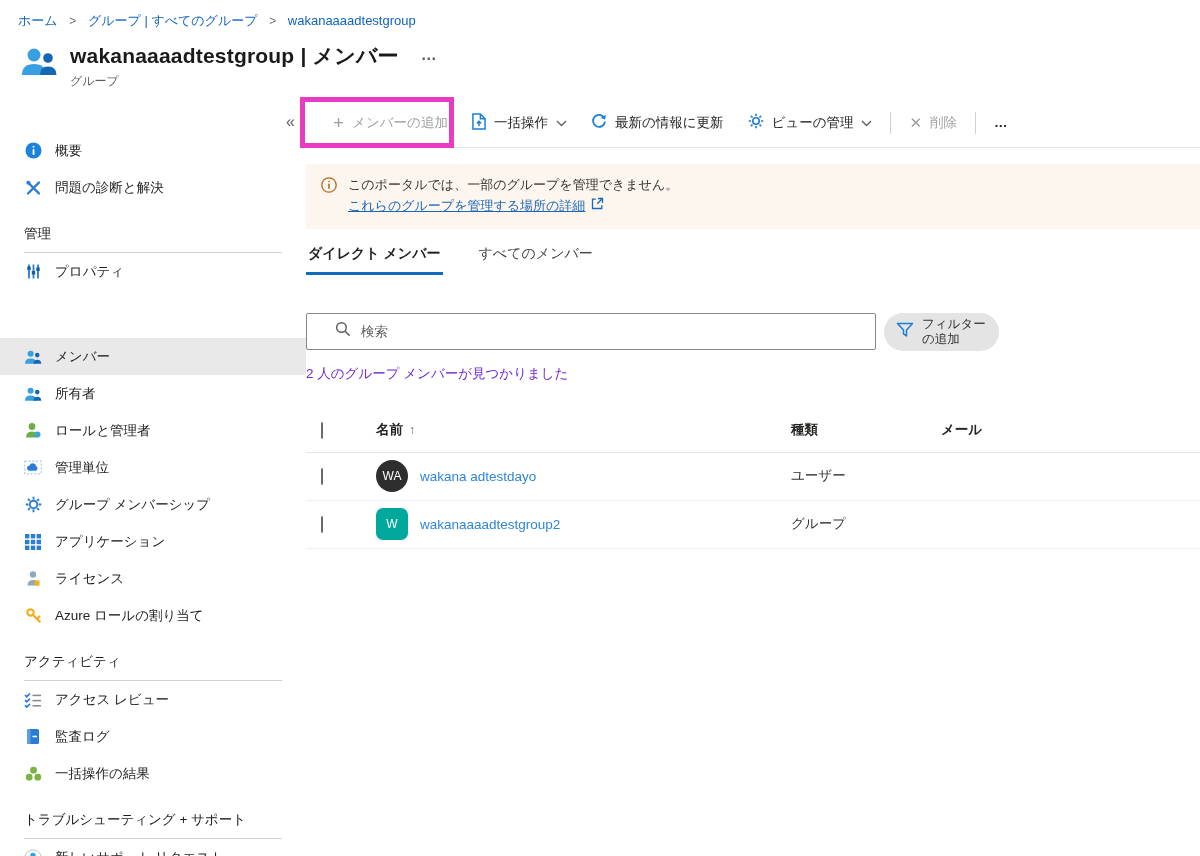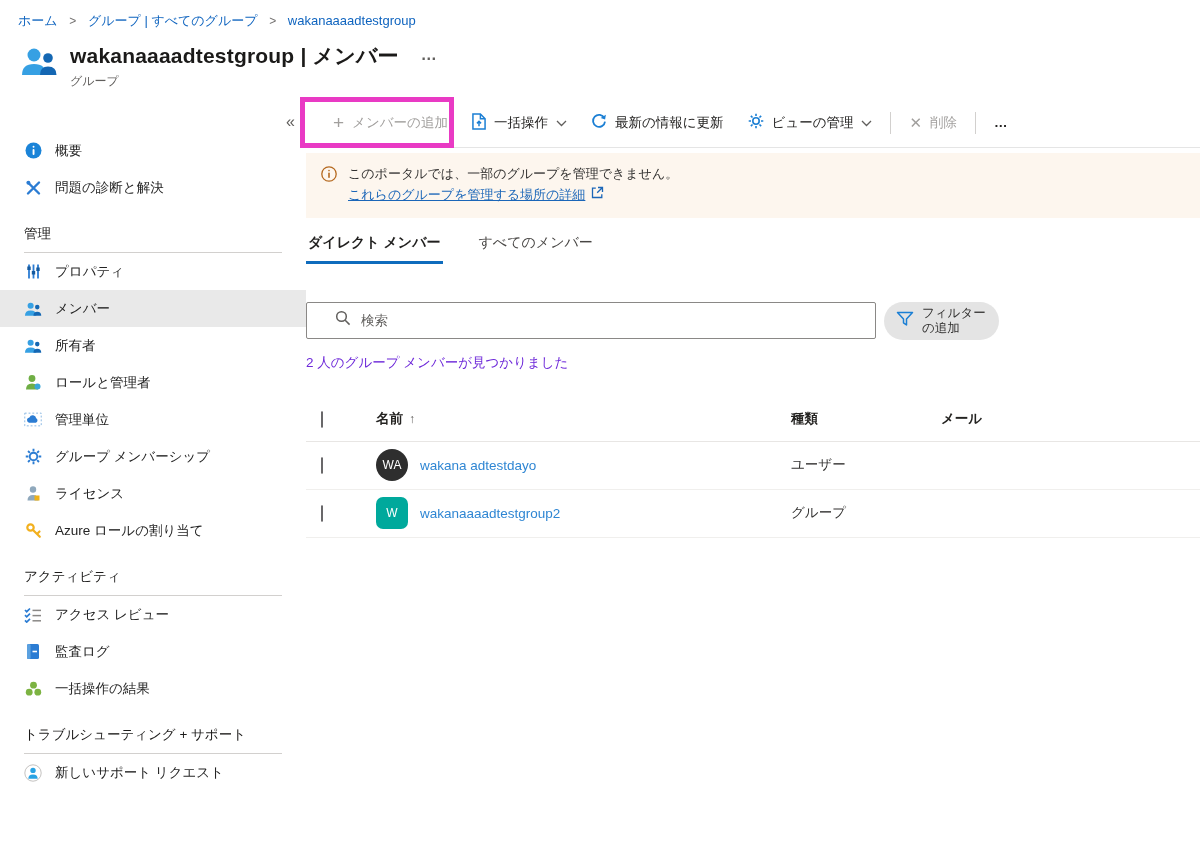--- a/index.html
+++ b/index.html
@@ -16,36 +16,36 @@
   .page-header { display:flex; align-items:flex-start; padding:12px 0 0 20px; height:68px; }
   .group-icon { width:38px; height:32px; margin-top:4px; flex:none; }
   .title-block { margin-left:12px; }
   .page-title { font-size:21px; font-weight:bold; color:#1b1a19; letter-spacing:.2px; }
   .page-subtitle { font-size:12px; color:#605e5c; margin-top:3px; }
   .header-more { margin-left:22px; margin-top:4px; color:#605e5c; font-weight:bold; letter-spacing:1px; cursor:pointer; }
   
   .main { display:flex; align-items:stretch; }
   .sidebar { width:306px; flex:none; padding-top:34px; }
   .nav-item { height:37px; display:flex; align-items:center; padding-left:24px; gap:13px; font-size:13.5px; color:#242424; cursor:pointer; }
-  .nav-item.selected { background:#e9e9e9; }
+  .nav-item.selected { background:#e9e9e9;margin-top:48px; }
   .nav-icon { width:18px; height:18px; flex:none; display:flex; align-items:center; justify-content:center; }
   .nav-section { margin:8px 24px 0; padding:11px 0 9px; border-bottom:1px solid #d2d0ce; font-size:13.5px; color:#1b1a19; }
   .content { flex:1; min-width:0; position:relative; }
   .collapse-btn { position:absolute; left:-20px; top:15px; color:#605e5c; font-size:16px; cursor:pointer; }
   
   .toolbar { display:flex; align-items:center; height:50px; padding-left:15px; border-bottom:1px solid #e5e5e5; position:relative; }
   .tb-item { display:flex; align-items:center; gap:8px; font-size:13.5px; color:#252423; padding:0 12px; height:100%; cursor:pointer; white-space:nowrap; }
   .tb-item.disabled { color:#a19f9d; }
   .tb-plus { font-size:19px; font-weight:300; color:#a19f9d; line-height:1; }
   .tb-x { font-size:15px; color:#a19f9d; line-height:1; }
   .tb-more { font-weight:bold; letter-spacing:1px; color:#252423; }
   .tb-divider { width:1px; height:22px; background:#d2d0ce; margin:0 6px; flex:none; }
   .highlight-box { position:absolute; left:-6px; top:-1px; width:154px; height:51px; border:5px solid #e93ac4; pointer-events:none; z-index:3; }
   
-  .banner { margin-top:5px; background:#fdf6ee; padding:11px 16px 12px 15px; display:flex; gap:11px; font-size:13px; color:#323130; line-height:1.6; }
+  .banner { margin-top:16px; background:#fdf6ee; padding:11px 16px 12px 15px; display:flex; gap:11px; font-size:13px; color:#323130; line-height:1.6; }
   .info-badge { flex:none; margin-top:2px; }
   .banner-link { color:#1b66b8; text-decoration:underline; display:inline-flex; gap:6px; align-items:center; cursor:pointer; }
   
   .tabs { display:flex; gap:34px; margin-top:16px; font-size:14px;text-align:center; }
   .tab { padding:0 2px 9px; cursor:pointer; }
   .tab.active { font-weight:bold; color:#201f1e; border-bottom:3px solid #0f6cbd; }
   .tab.inactive { color:#484644; }
   
   .search-row { display:flex; margin-top:38px; align-items:flex-start; }
   .search-box { width:570px; height:37px; border:1px solid #8a8886; border-radius:2px; display:flex; align-items:center; padding:0 28px; gap:10px; background:#fff; }
@@ -182,20 +182,38 @@
             <g stroke="#2b7cd3" stroke-width="2" fill="none">
               <circle cx="9" cy="9" r="4"></circle>
               <path d="M9 .8 v2.8 M9 14.4 v2.8 M.8 9 h2.8 M14.4 9 h2.8 M3.2 3.2 l2 2 M12.8 12.8 l2 2 M14.8 3.2 l-2 2 M5.2 12.8 l-2 2"></path>
             </g>
           </svg>
       </span>
       <span>グループ メンバーシップ</span>
     </div>
     <div class="nav-item">
       <span class="nav-icon">
+        <svg width="16" height="16" viewBox="0 0 16 16">
+            <g fill="#2b7cd3">
+              <rect x="0" y="0" width="4.4" height="4.4"></rect>
+              <rect x="5.8" y="0" width="4.4" height="4.4"></rect>
+              <rect x="11.6" y="0" width="4.4" height="4.4"></rect>
+              <rect x="0" y="5.8" width="4.4" height="4.4"></rect>
+              <rect x="5.8" y="5.8" width="4.4" height="4.4"></rect>
+              <rect x="11.6" y="5.8" width="4.4" height="4.4"></rect>
+              <rect x="0" y="11.6" width="4.4" height="4.4"></rect>
+              <rect x="5.8" y="11.6" width="4.4" height="4.4"></rect>
+              <rect x="11.6" y="11.6" width="4.4" height="4.4"></rect>
+            </g>
+          </svg>
+      </span>
+      <span>アプリケーション</span>
+    </div>
+    <div class="nav-item">
+      <span class="nav-icon">
         <svg width="17" height="17" viewBox="0 0 17 17">
             <circle cx="8" cy="4.5" r="3.2" fill="#8fa8bc"></circle>
             <path d="M2.5 15.5 q0-5.5 5.5-5.5 q5.5 0 5.5 5.5 z" fill="#8fa8bc"></path>
             <rect x="9.5" y="10.5" width="5" height="5" fill="#eeb117"></rect>
           </svg>
       </span>
       <span>ライセンス</span>
     </div>
     <div class="nav-item">
       <span class="nav-icon">

